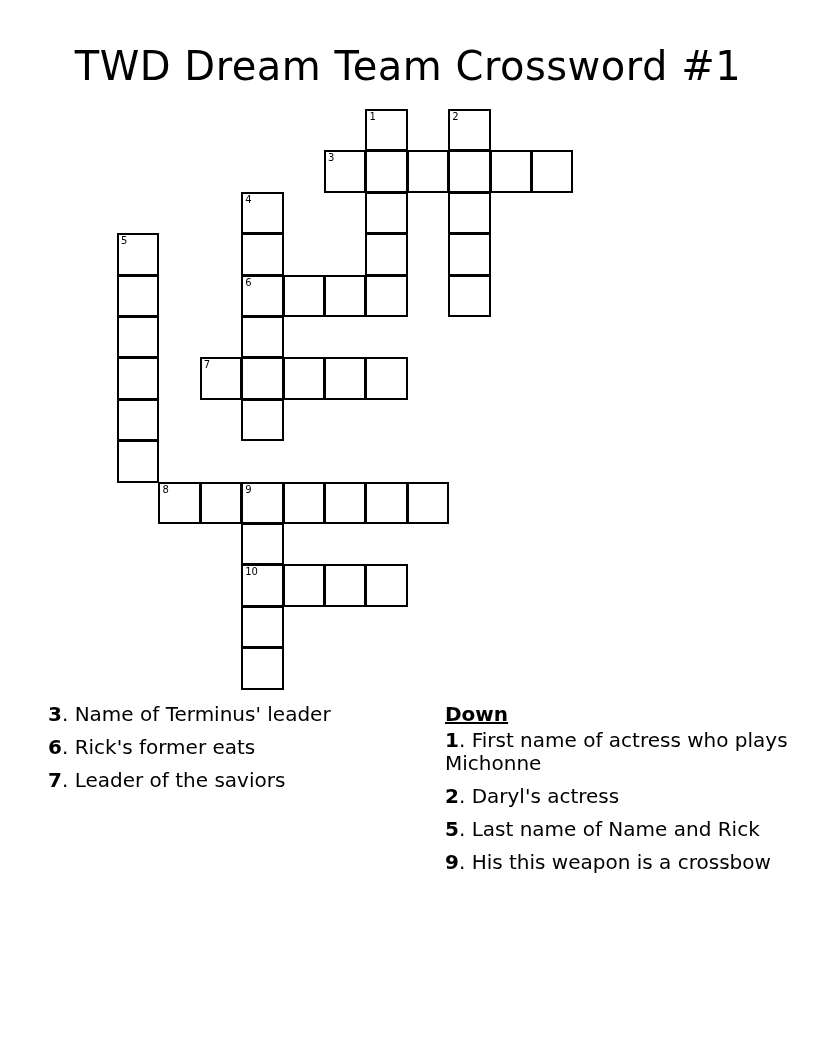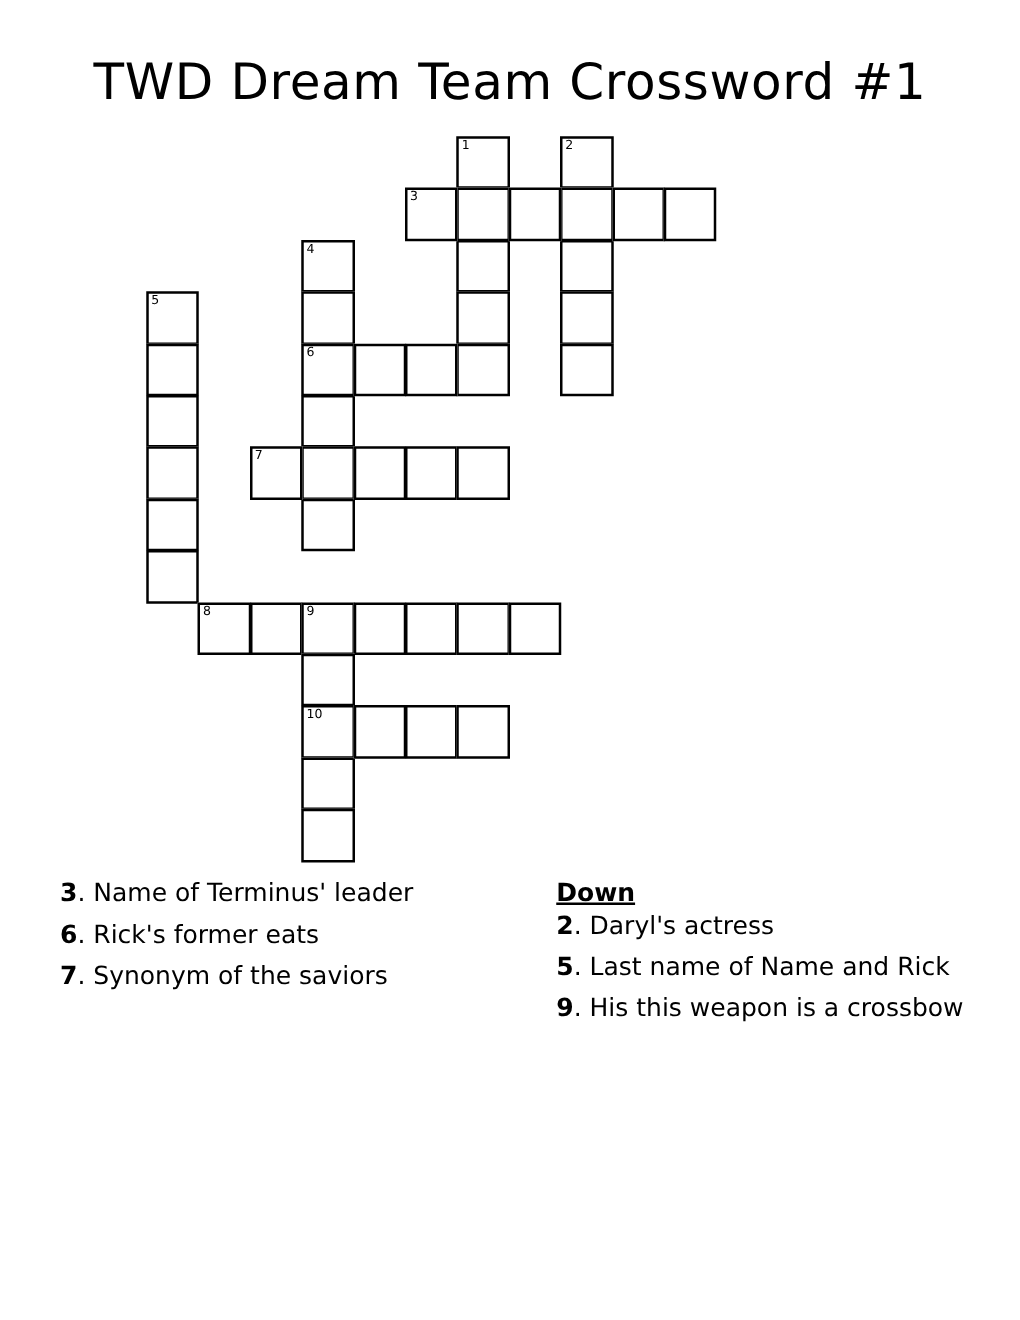--- a/index.html
+++ b/index.html
@@ -85,21 +85,22 @@
     <div class="cell" style="left: 124.2px; top: 496.8px; width: 42.4px; height: 42.4px;"></div>
     <div class="cell" style="left: 124.2px; top: 538.2px; width: 42.4px; height: 42.4px;"></div>
     <div class="cell" style="left: 165.6px; top: 455.4px; width: 42.4px; height: 42.4px;"></div>
     <div class="cell" style="left: 207px; top: 455.4px; width: 42.4px; height: 42.4px;"></div>
     <div class="cell" style="left: 248.4px; top: 455.4px; width: 42.4px; height: 42.4px;"></div>
   </div>
 
 <div class="clues across">
   <div class="clue"><b>3</b>. <span>Name of Terminus' leader</span></div>
   <div class="clue"><b>6</b>. <span>Rick's former eats</span></div>
-  <div class="clue"><b>7</b>. <span>Synonym of the saviors</span></div>
+  <div class="clue"><b>7</b>. <span>Leader of the saviors</span></div>
 </div>
 
 <div class="clues down">
   <h3>Down</h3>
+  <div class="clue"><b>1</b>. <span>First name of actress who plays Michonne</span></div>
   <div class="clue"><b>2</b>. <span>Daryl's actress</span></div>
   <div class="clue"><b>5</b>. <span>Last name of Name and Rick</span></div>
   <div class="clue"><b>9</b>. <span>His this weapon is a crossbow</span></div>
 </div>
 
 </body></html>

